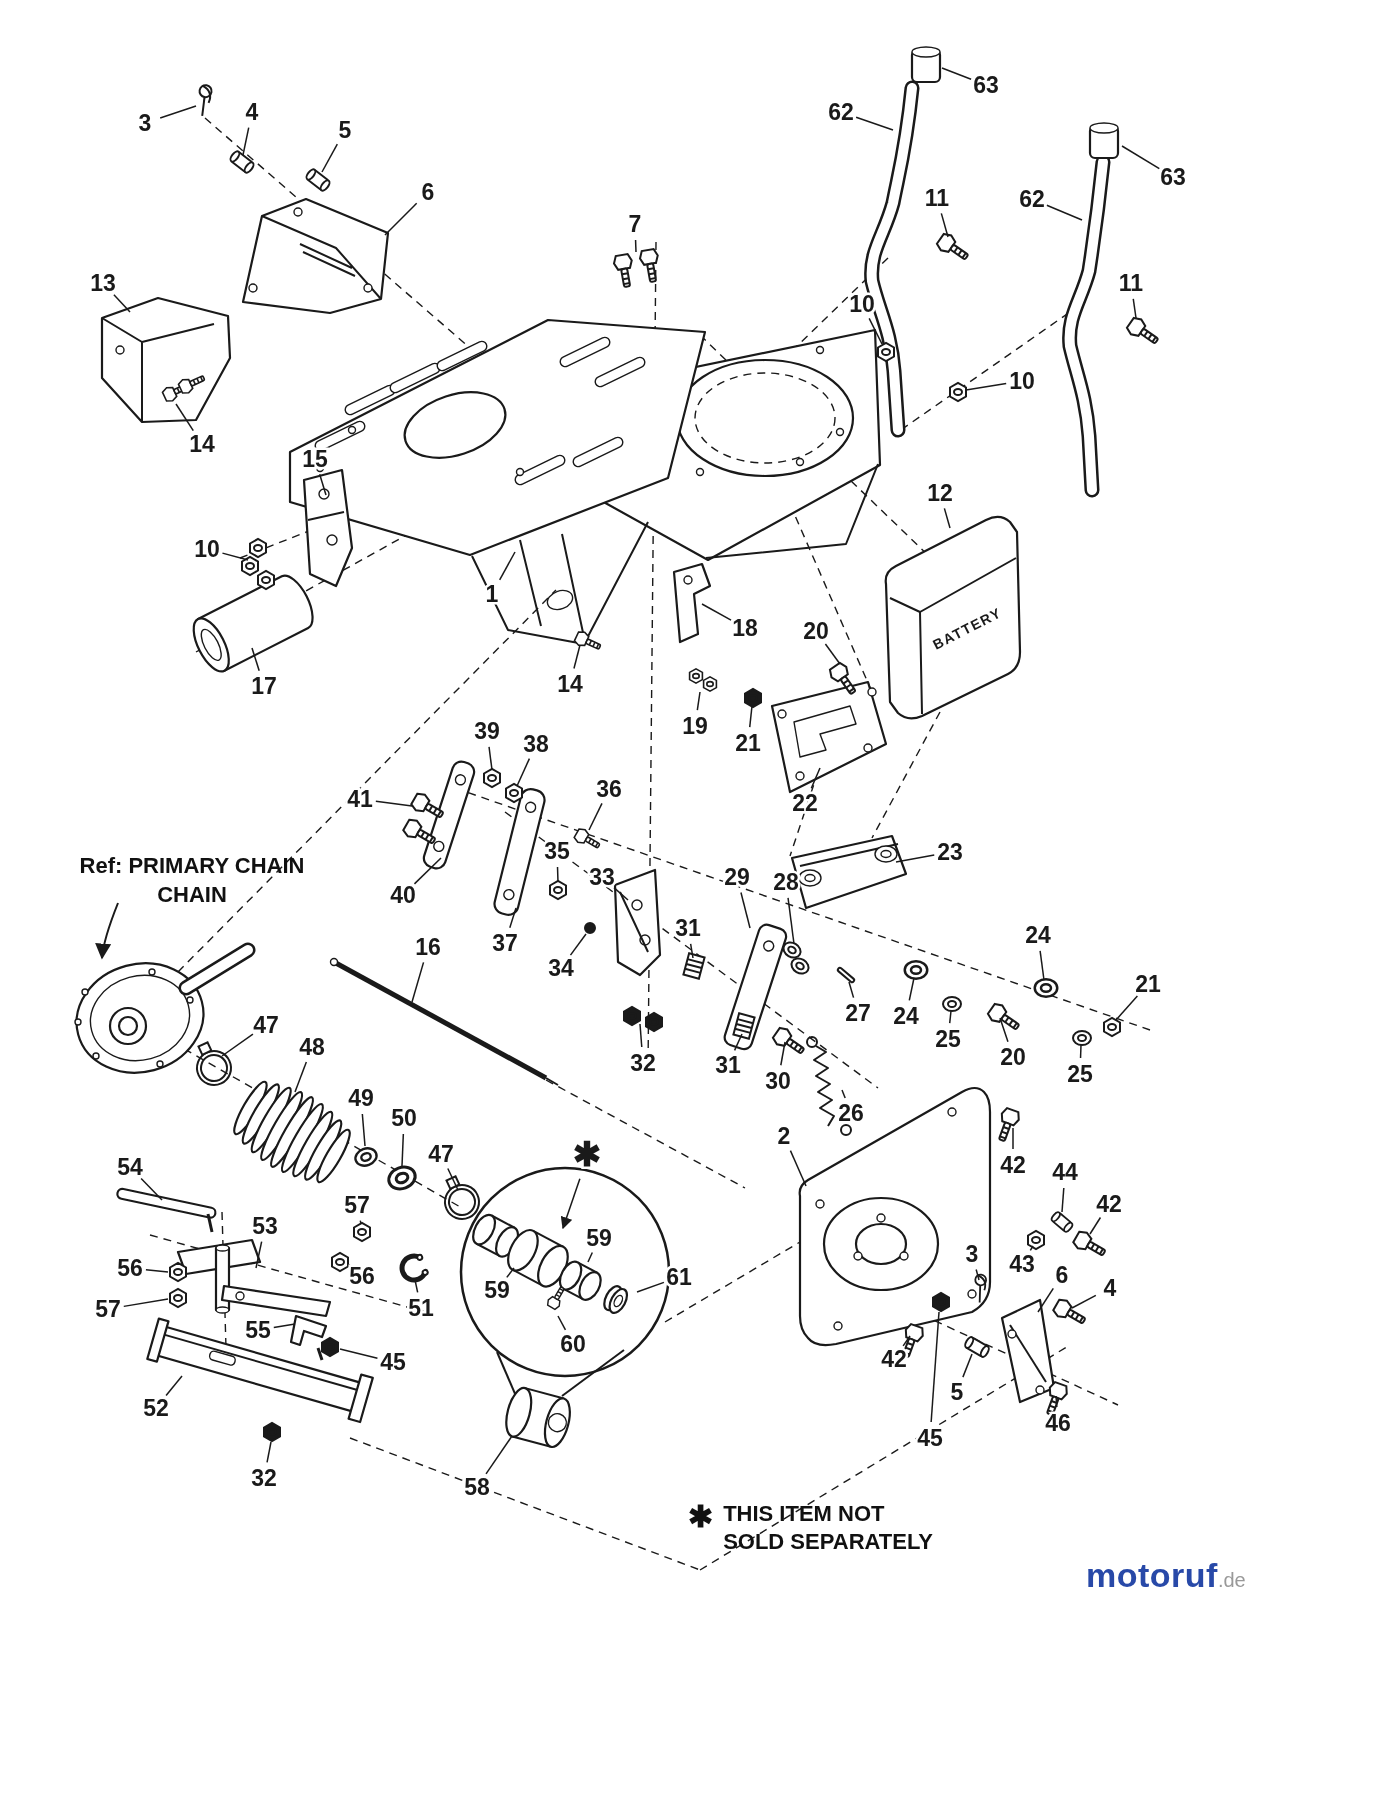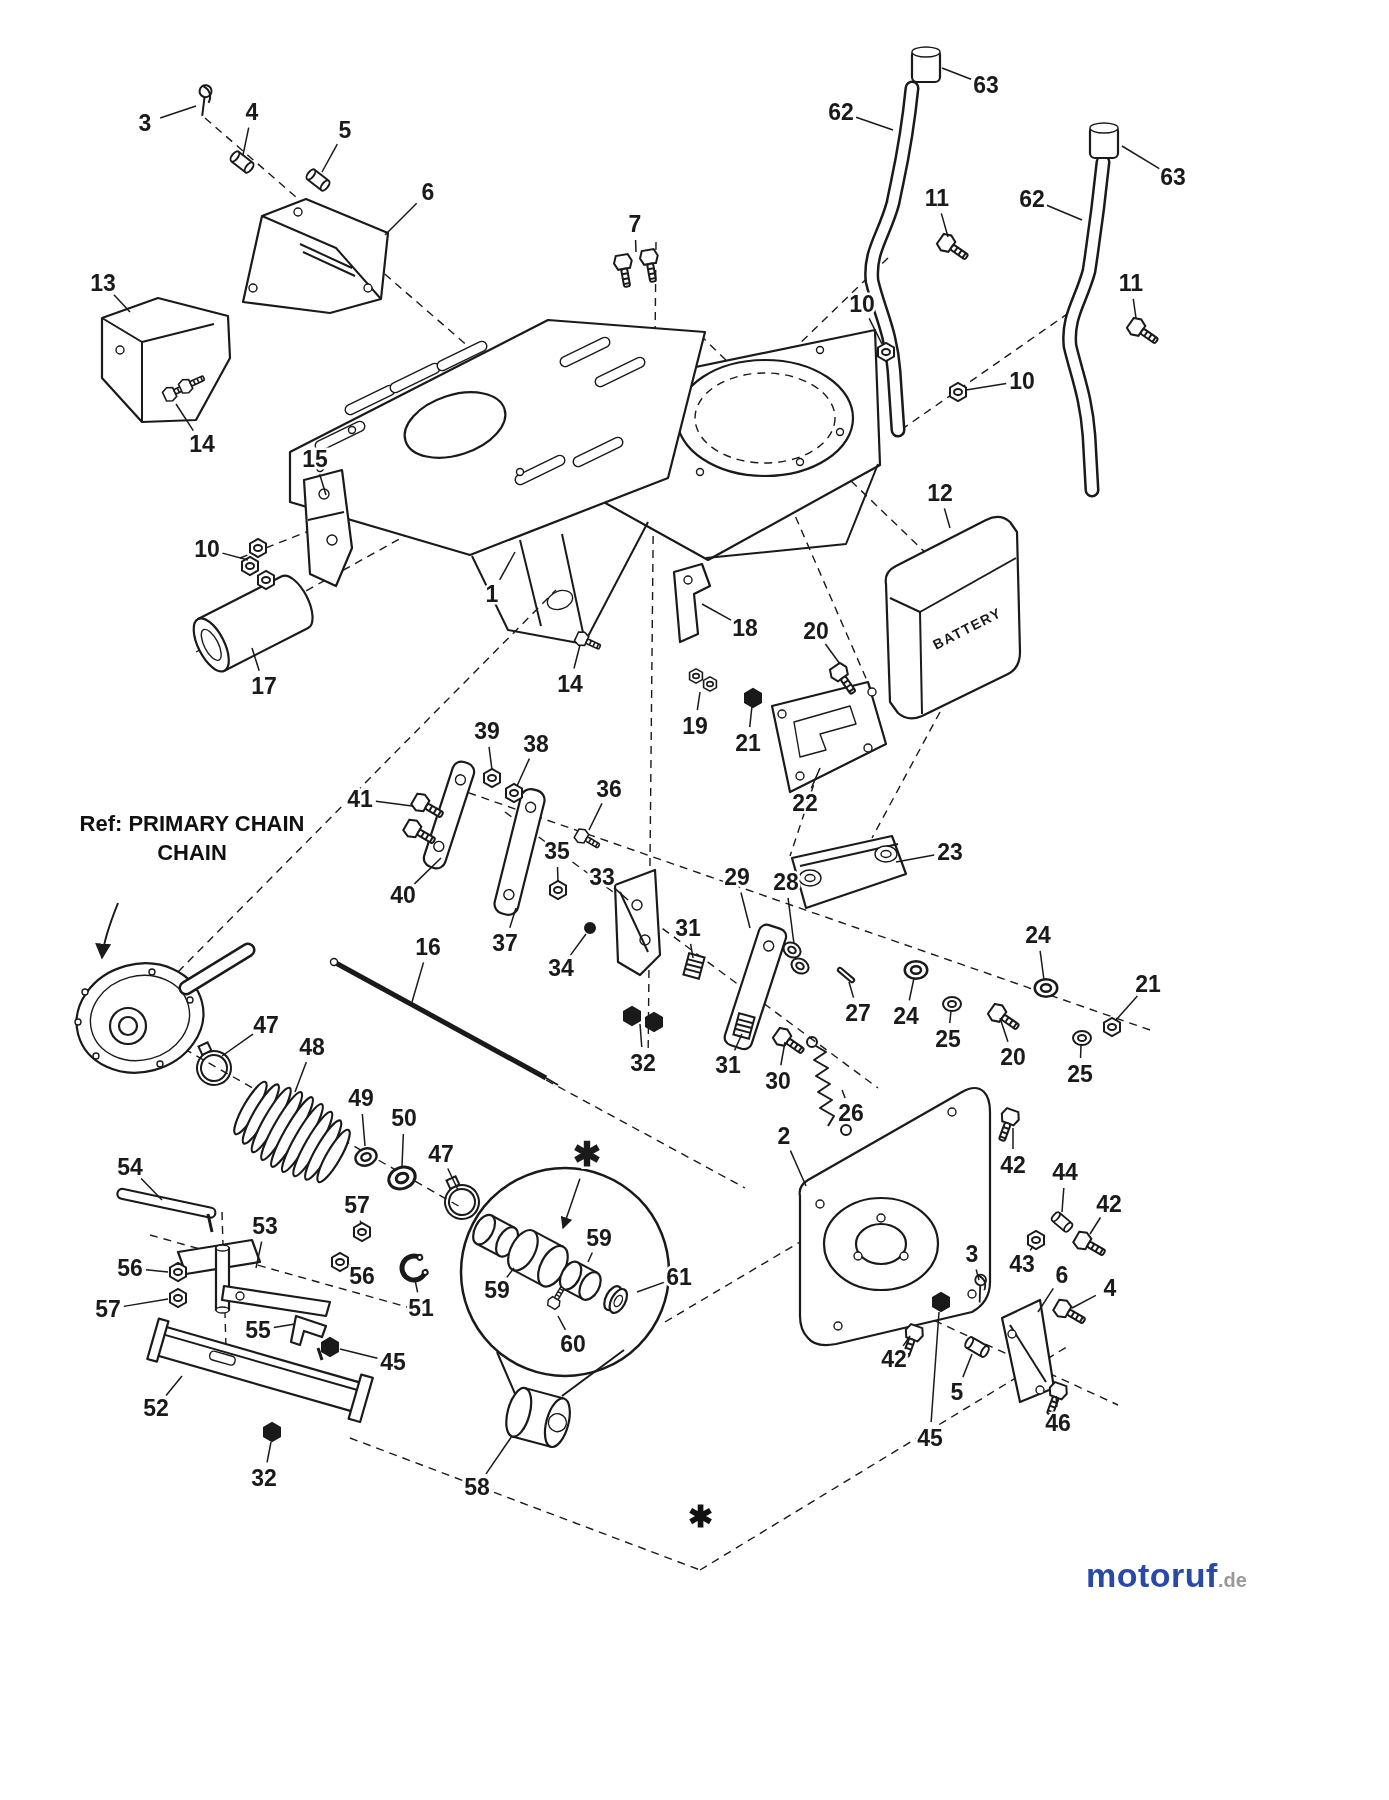--- a/index.html
+++ b/index.html
@@ -15,28 +15,28 @@
   .leader{stroke:#1a1a1a;stroke-width:1.5;}
   .tube{fill:none;stroke:#1a1a1a;stroke-width:15;stroke-linecap:round;}
   .tube-i{fill:none;stroke:#fff;stroke-width:10;stroke-linecap:round;}
   .callout{font-family:"Liberation Sans",sans-serif;font-size:23px;font-weight:bold;
            fill:#1a1a1a;stroke:#ffffff;stroke-width:5px;paint-order:stroke;
            text-anchor:middle;}
   .callout.big{font-size:34px;}
   .battery-text{font-size:14px;font-weight:bold;letter-spacing:1.5px;fill:#1a1a1a;}
   .fasteners{stroke:#1a1a1a;stroke-width:2;fill:#fff;}
 
-  .ref-note{position:absolute;left:52px;top:810px;width:280px;text-align:center;
+  .ref-note{position:absolute;left:52px;top:852px;width:280px;text-align:center;
             font-weight:bold;font-size:22px;line-height:1.3;}
   .bottom-note{position:absolute;left:688px;top:1500px;display:flex;gap:10px;align-items:flex-start;}
   .bottom-note .asterisk{font-size:30px;font-weight:bold;line-height:1;margin-top:2px;}
   .bottom-note .lines{font-weight:bold;font-size:22px;line-height:1.25;}
   .watermark{position:absolute;left:1086px;top:1556px;white-space:nowrap;}
   .watermark .brand{font-size:34px;font-weight:bold;color:#2849a8;letter-spacing:.5px;}
-  .watermark .tld{font-size:20px;font-weight:bold;color:#999;margin-top:12px;}
+  .watermark .tld{font-size:20px;font-weight:normal;color:#999;margin-top:12px;}
 </style>
 </head>
 <body>
 
 <div class="page">
 
 <svg class="diagram" viewBox="0 0 1389 1800">
   <defs>
     <marker id="arrow" viewBox="0 0 10 10" refX="9" refY="5" markerWidth="8" markerHeight="8" orient="auto-start-reverse">
       <path d="M0,0 L10,5 L0,10 Z" fill="#1a1a1a"></path>
@@ -600,19 +600,23 @@
       </g>
 </svg>
 
 <div class="ref-note">
   <div>Ref: PRIMARY CHAIN</div>
   <div>CHAIN</div>
 </div>
 
 <div class="bottom-note">
   <span class="asterisk">✱</span>
+  <div class="lines">
+    <div>THIS ITEM NOT</div>
+    <div>SOLD SEPARATELY</div>
+  </div>
 </div>
 
 <div class="watermark">
   <span class="brand">motoruf</span><span class="tld">.de</span>
 </div>
 
 </div>
 
 </body></html>

